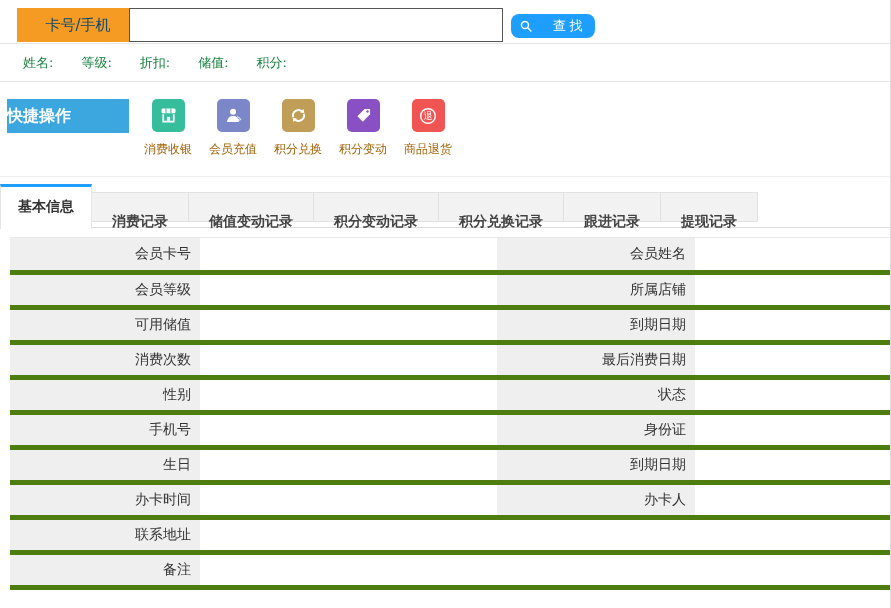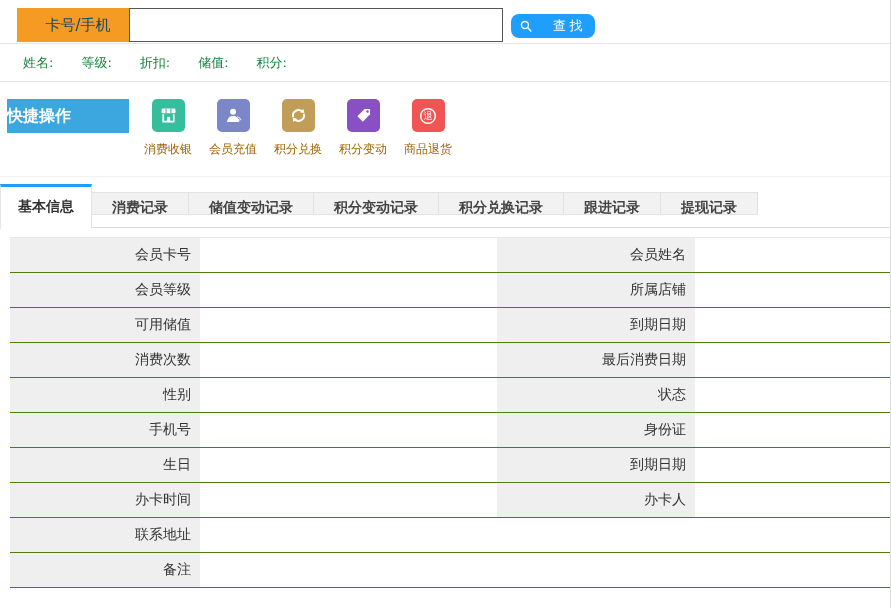--- a/index.html
+++ b/index.html
@@ -37,30 +37,30 @@
   .qa1 .qa-icon { background:#35BD9C; }
   .qa2 .qa-icon { background:#7C87C9; }
   .qa3 .qa-icon { background:#C09E58; }
   .qa4 .qa-icon { background:#8950C4; }
   .qa5 .qa-icon { background:#F05553; }
 
   
   .tabs { position:absolute; top:184px; left:0; right:0; height:44px;
           border-bottom:1px solid #dcdcdc; display:flex; align-items:flex-start;font-weight:bold; }
   .tab { background:#f2f2f2; border:1px solid #e2e2e2; margin-top:8px; margin-left:-1px;
-         height:23px; line-height:29px; padding:0 20px; font-size:14px; color:#444;
+         height:23px; line-height:29px; padding:14px 20px; font-size:14px; color:#444;
          cursor:pointer; white-space:nowrap; }
   .tab-active { background:#fff; border:1px solid #e5e5e5; border-top:3px solid #1E9FFF;
                 border-bottom:none; margin-top:0; margin-left:0; height:45px;
                 line-height:39px; padding:0 17px; color:#333; position:relative; z-index:2; }
 
   
   .info-wrap { position:absolute; top:237px; left:10px; right:0; }
   table.info { width:100%; border-collapse:collapse; border-top:1px solid #e8e8e8; }
-  table.info td { height:35px; border-bottom:1px solid #4d7c0f; font-size:14px; }
+  table.info td { height:35px; border-bottom:5px solid #4d7c0f; font-size:14px; }
   td.lbl { background:#efefef; text-align:right; padding-right:9px; color:#333; }
   td.val { background:#fff; padding-left:10px; }
 </style>
 </head>
 <body>
 
 <div class="app">
 
   <div class="lookup-label">卡号/手机</div>
   <input class="lookup-input" type="text" value="" style="">

